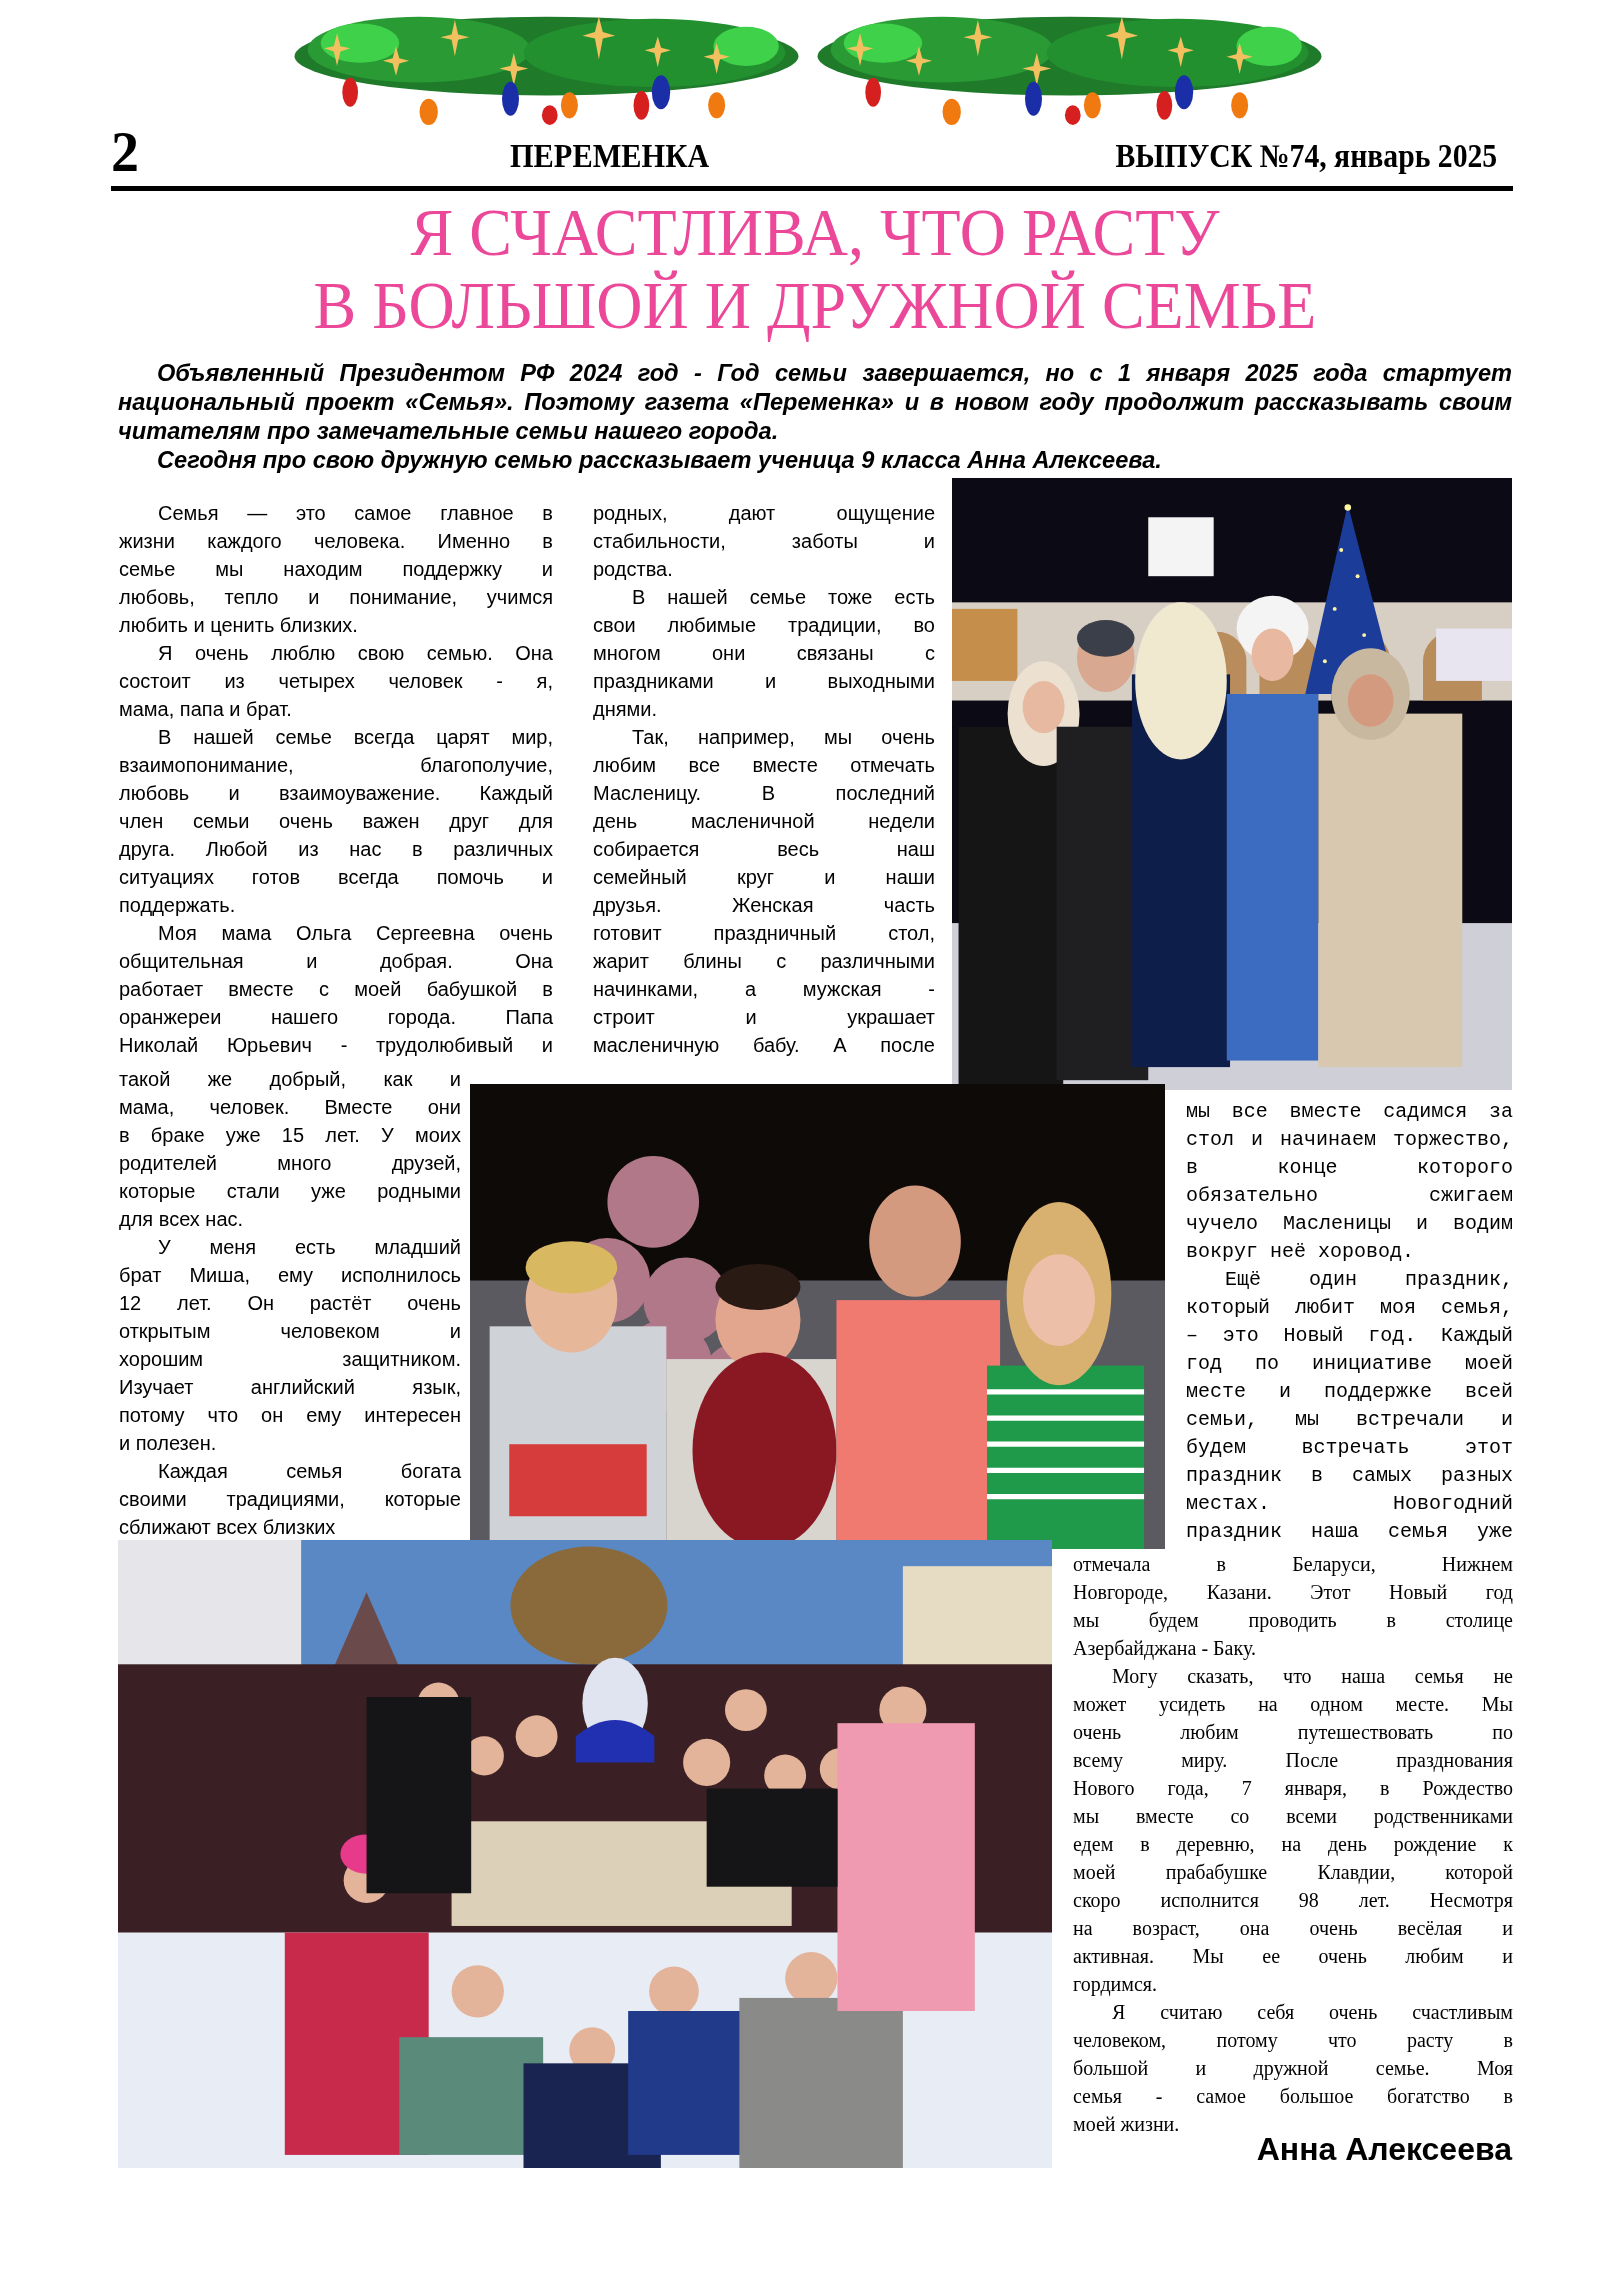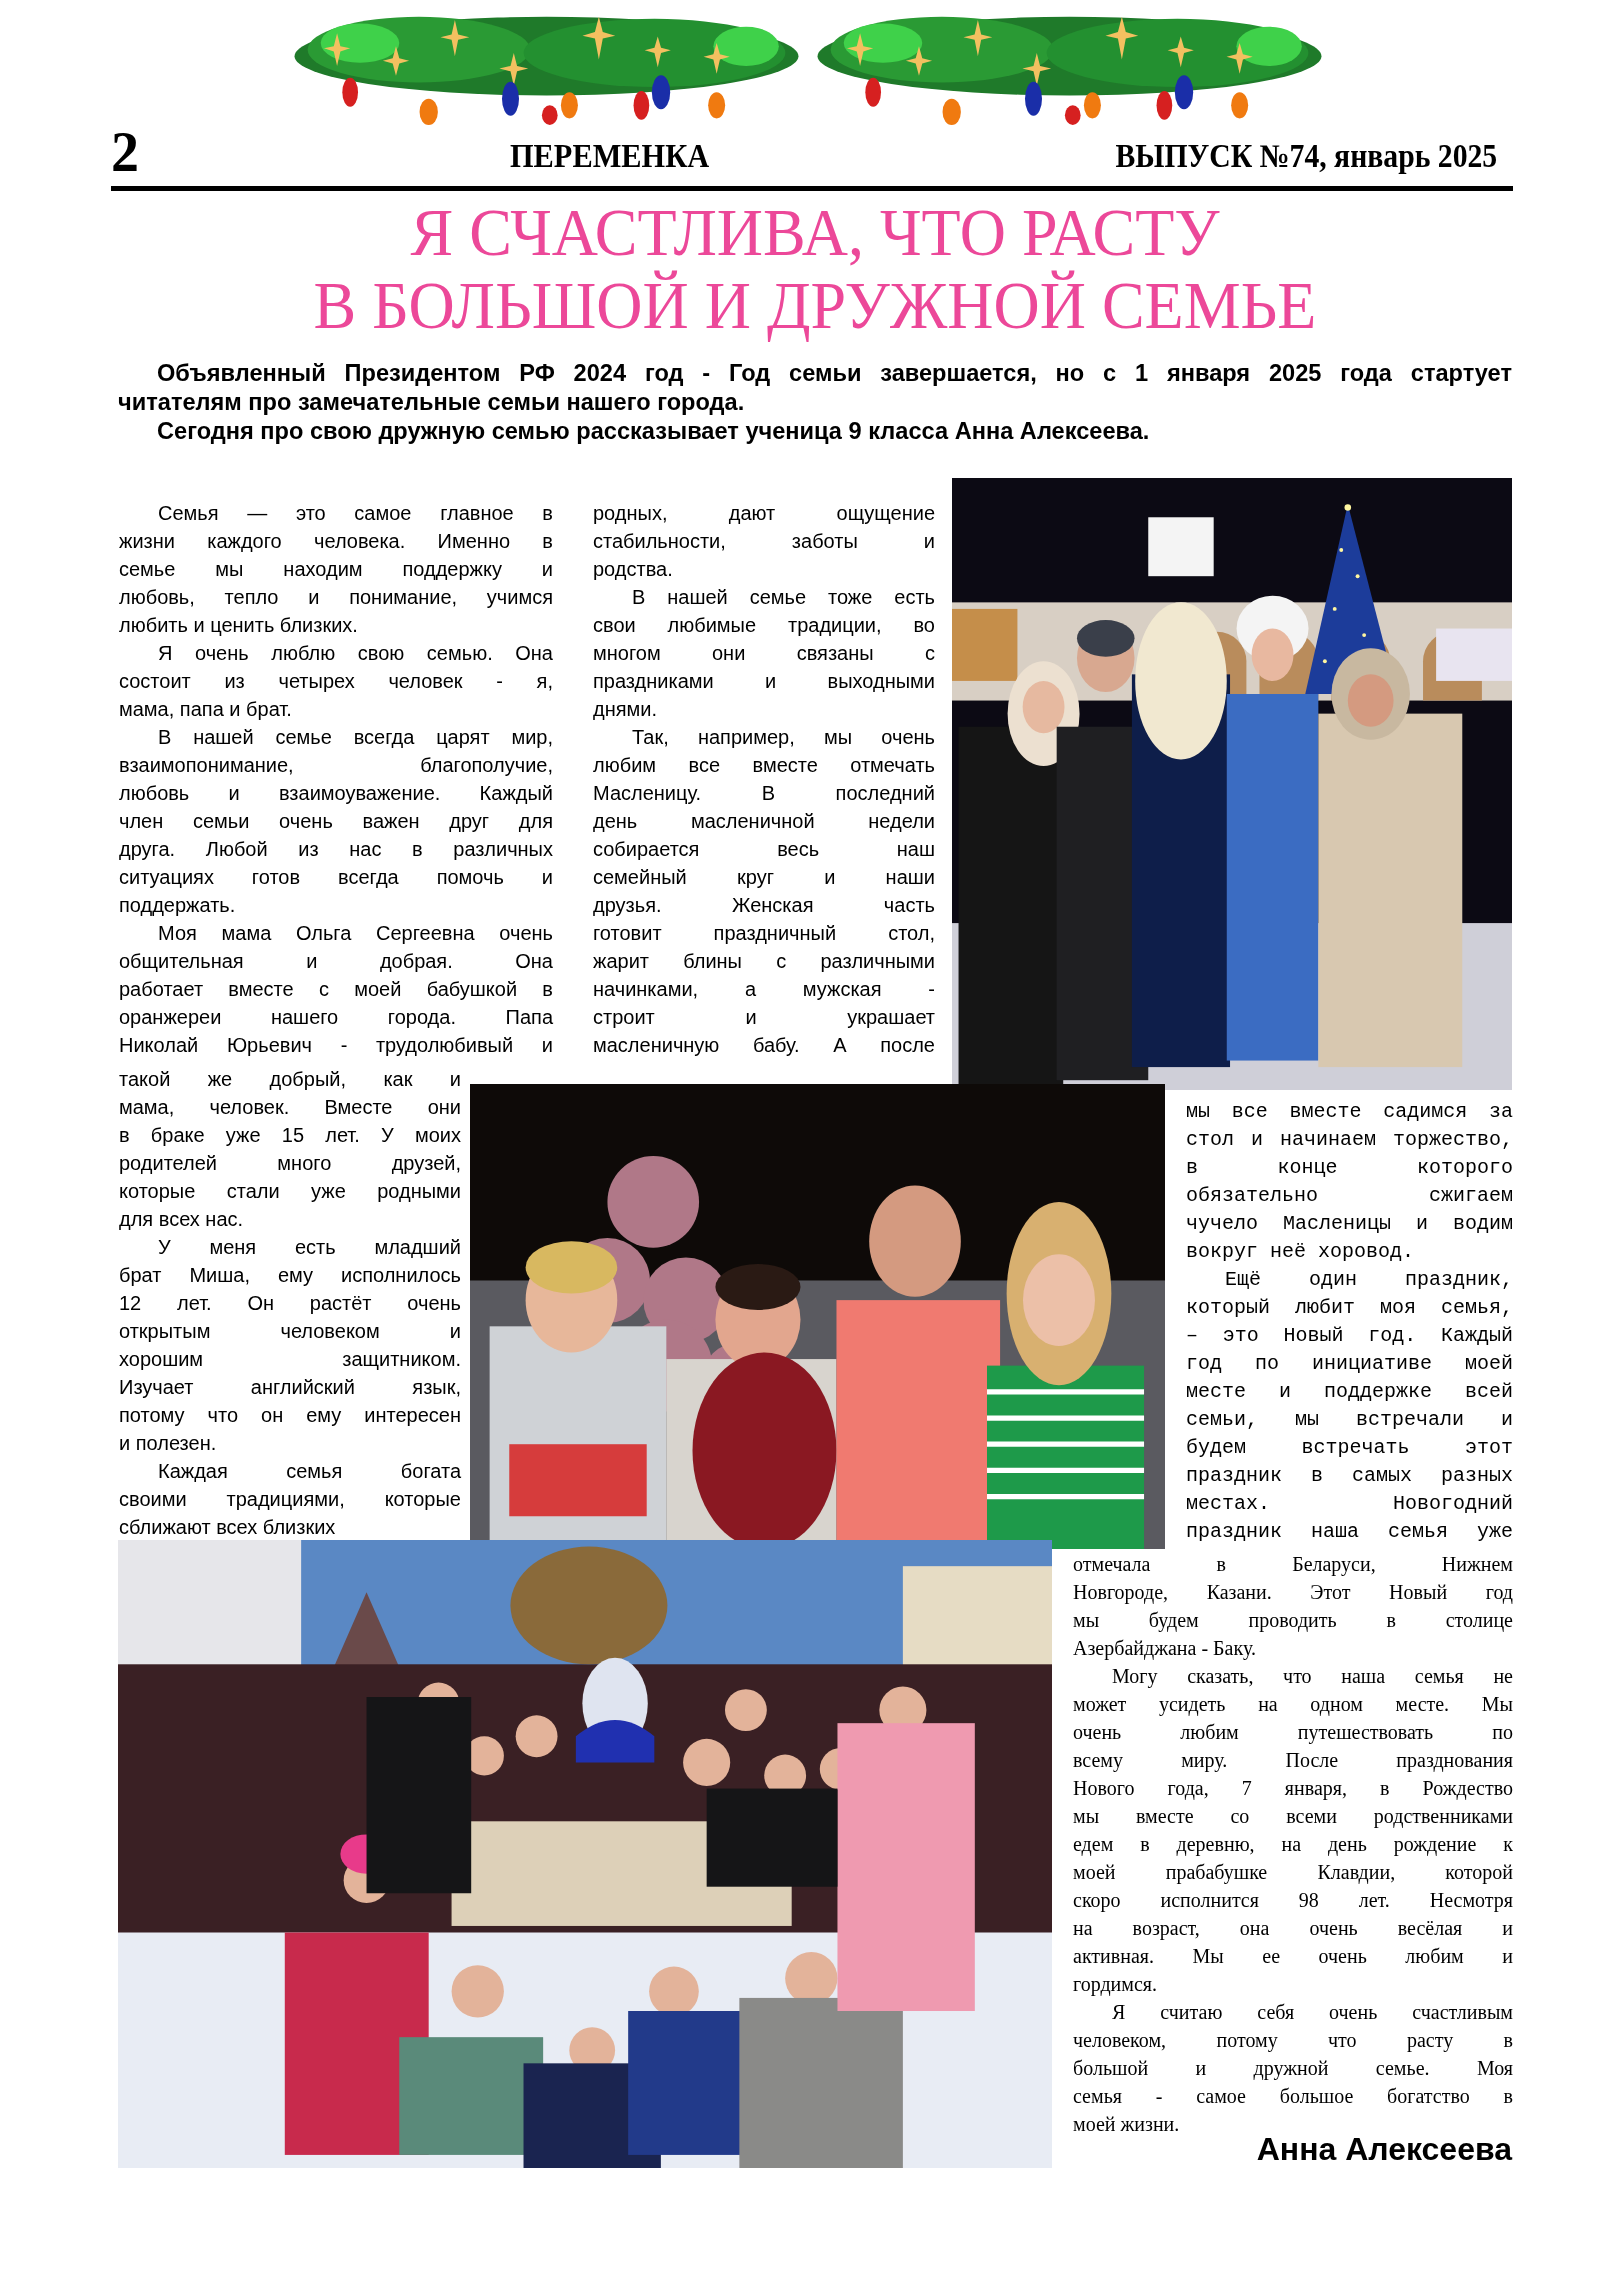--- a/index.html
+++ b/index.html
@@ -21,21 +21,21 @@
            font-weight: bold; font-size: 33px; line-height: 39px; transform: scaleX(0.9); transform-origin: right; white-space: nowrap; }
   .rule { position: absolute; left: 111px; top: 186px; width: 1402px; height: 5.2px; background: #000; }
 
   
   .headline { position: absolute; left: 118px; width: 1394px; top: 196px; text-align: center;
               font-family: "Liberation Serif", serif; color: #ec4899; font-size: 64px; line-height: 73px; }
   .headline div { transform: scaleY(1.05); }
 
   
   .lead { position: absolute; left: 118px; width: 1394px; top: 359px; font-weight: bold;
-          font-size: 23.6px; line-height: 29px; }
+          font-size: 23.6px; line-height: 29px; font-style: italic; }
   .lead .ln { display: block; text-align: justify; text-align-last: justify; white-space: nowrap; height: 29px; }
   .lead .ln.last { text-align-last: left; }
   .lead .ln.ind { text-indent: 39px; }
 
   
   .col { position: absolute; font-size: 20px; line-height: 28px; }
   .col .ln { display: block; height: 28px; text-align: justify; text-align-last: justify; white-space: nowrap; overflow: visible; }
   .col .ln.last { text-align-last: left; }
   .col .ln.ind { text-indent: 39px; }
 
@@ -115,20 +115,21 @@
 <div class="issue">ВЫПУСК №74, январь 2025</div>
 <div class="rule"></div>
 
 <div class="headline">
   <div>Я СЧАСТЛИВА, ЧТО РАСТУ</div>
   <div>В БОЛЬШОЙ И ДРУЖНОЙ СЕМЬЕ</div>
 </div>
 
 <div class="lead">
   <span class="ln ind">Объявленный Президентом РФ 2024 год - Год семьи завершается, но с 1 января 2025 года стартует</span>
+  <span class="ln">национальный проект «Семья». Поэтому газета «Переменка» и в новом году продолжит рассказывать своим</span>
   <span class="ln last">читателям про замечательные семьи нашего города.</span>
   <span class="ln ind last">Сегодня про свою дружную семью рассказывает ученица 9 класса Анна Алексеева.</span>
 </div>
 
 <div class="col col1a">
     <span class="ln ind">Семья — это самое главное в</span>
     <span class="ln">жизни каждого человека. Именно в</span>
     <span class="ln">семье мы находим поддержку и</span>
     <span class="ln">любовь, тепло и понимание, учимся</span>
     <span class="ln last">любить и ценить близких.</span>

